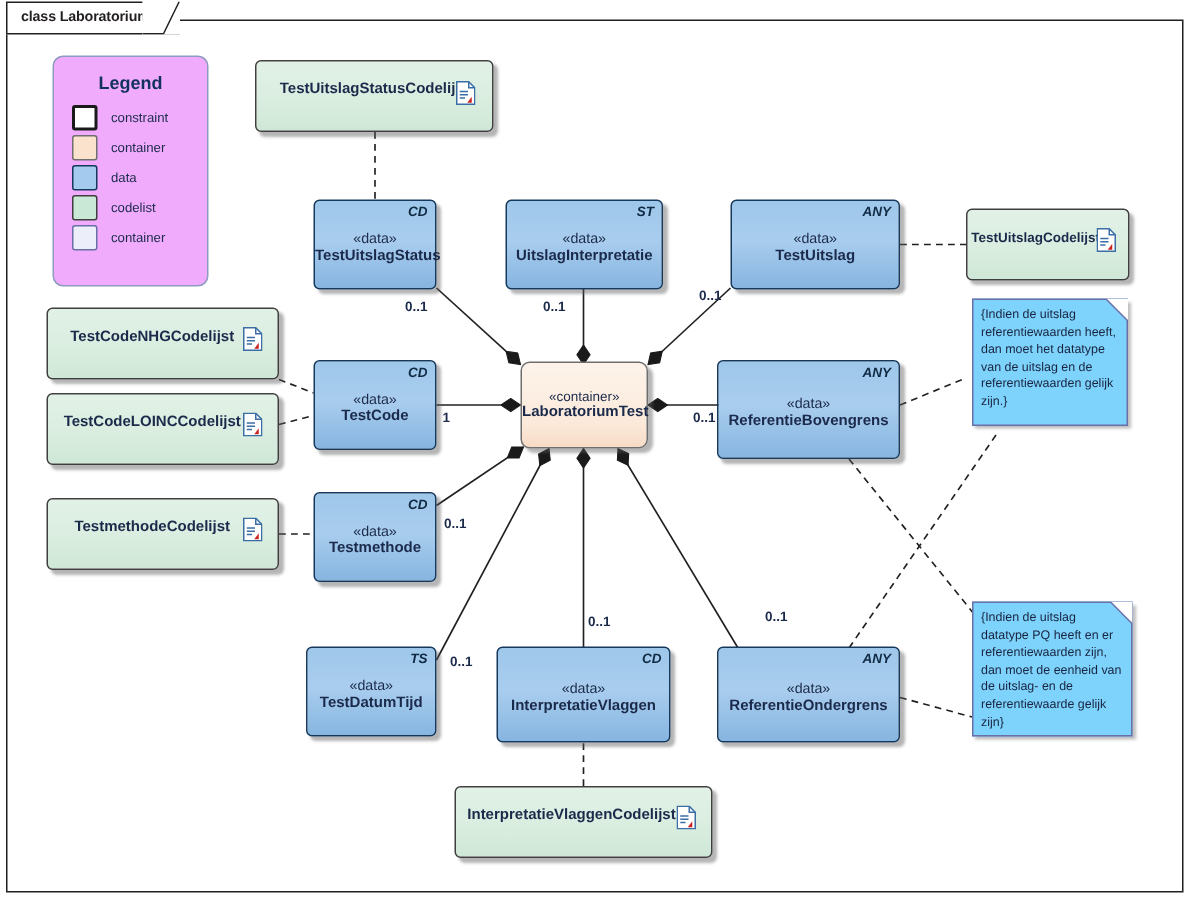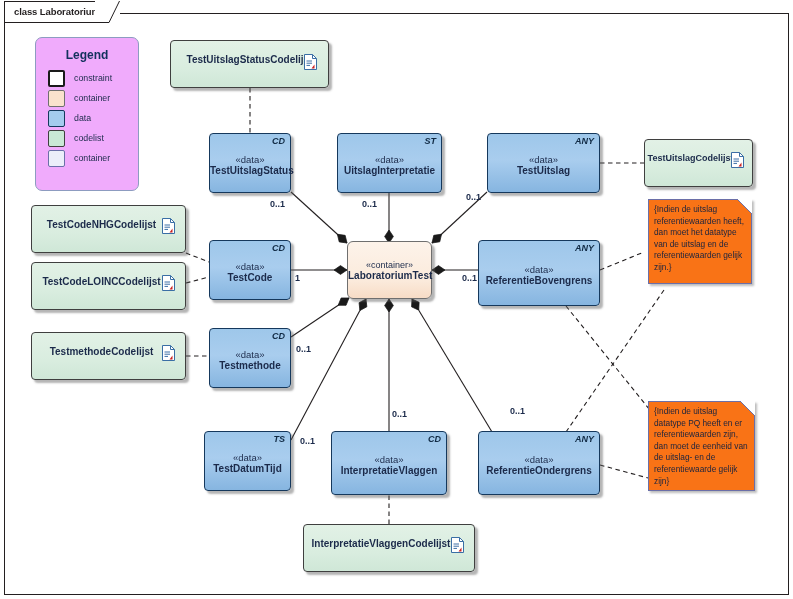--- a/index.html
+++ b/index.html
@@ -124,21 +124,21 @@
   }
   .doc-icon {
     position: absolute;
     width: 13px; height: 16px;
   }
 
   
   .note-node {
     position: absolute;
     z-index: 10;
-    background: #f97316;
+    background: #7dd3fc;
     border: 1px solid #6b6fa8;
     box-shadow: 2px 2px 2px rgba(90,90,90,0.4);
   }
   .note-node .note-text {
     position: absolute;
     left: 5px; top: 4px; right: 4px;
     font-size: 8.3px;
     line-height: 11.6px;
     color: #19233f;
   }

